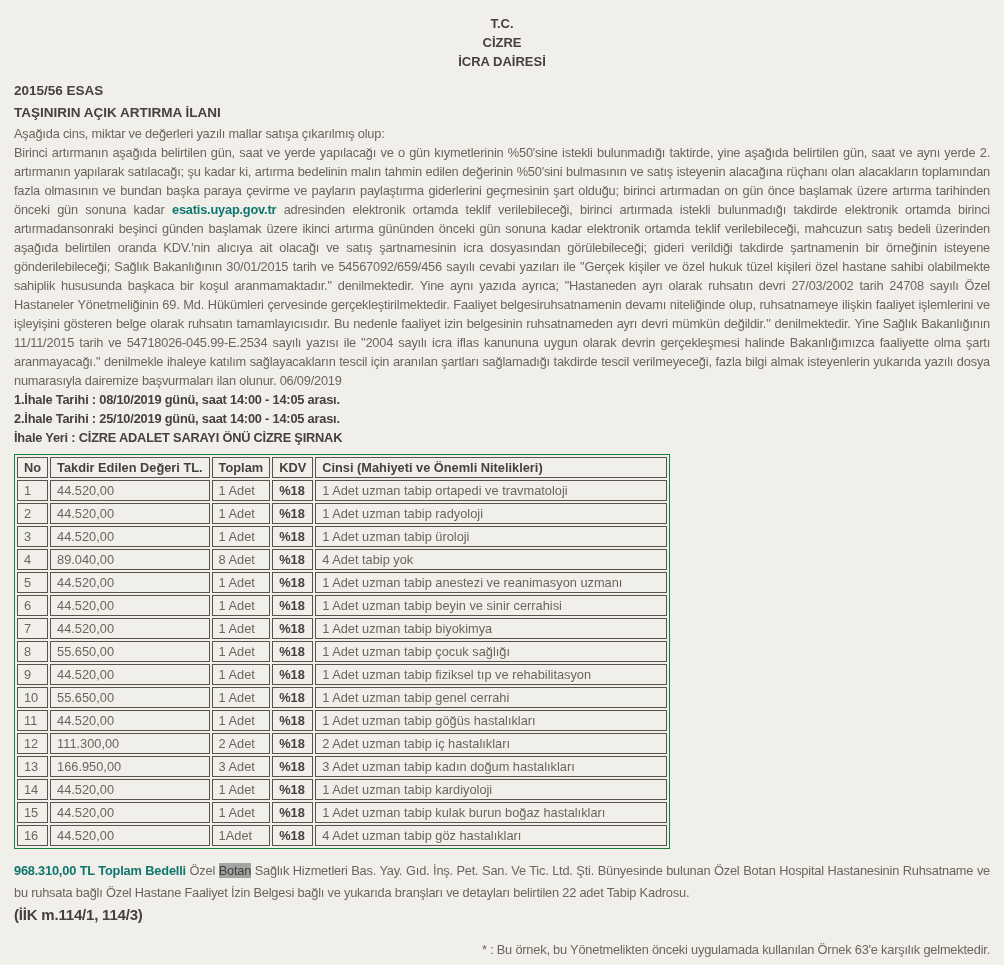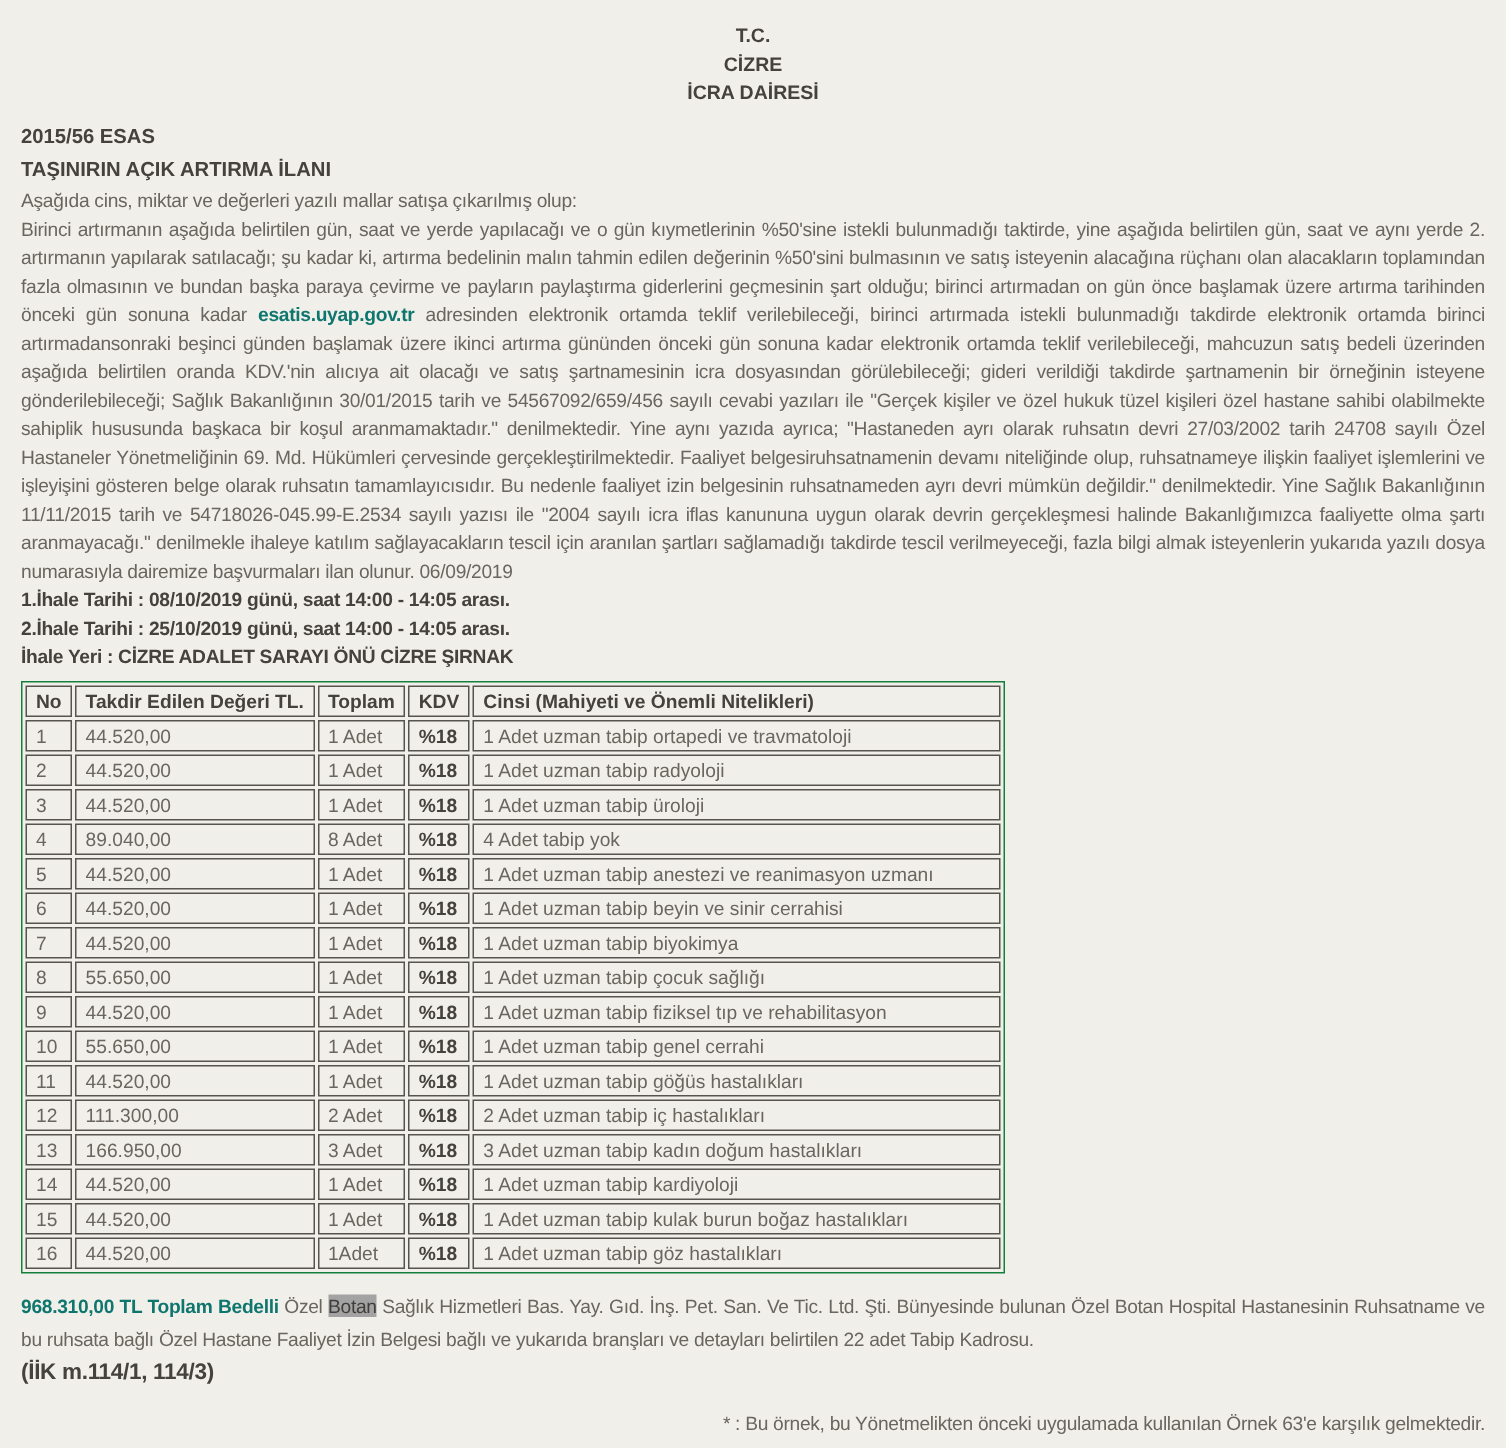--- a/index.html
+++ b/index.html
@@ -203,21 +203,21 @@
           <td>44.520,00</td>
           <td>1 Adet</td>
           <td>%18</td>
           <td>1 Adet uzman tabip kulak burun boğaz hastalıkları</td>
         </tr>
         <tr>
           <td>16</td>
           <td>44.520,00</td>
           <td>1Adet</td>
           <td>%18</td>
-          <td>1 Adet uzman tabip göz hastalıkları</td>
+          <td>4 Adet uzman tabip göz hastalıkları</td>
         </tr>
       </tbody>
   </table>
 
   <p class="footer-par"><span class="b">968.310,00 TL Toplam Bedelli</span><span> Özel </span><span class="highlight">Botan</span><span> Sağlık Hizmetleri Bas. Yay. Gıd. İnş. Pet. San. Ve Tic. Ltd. Şti. Bünyesinde bulunan Özel Botan Hospital Hastanesinin Ruhsatname ve bu ruhsata bağlı Özel Hastane Faaliyet İzin Belgesi bağlı ve yukarıda branşları ve detayları belirtilen 22 adet Tabip Kadrosu.</span><br><span class="law-ref">(İİK m.114/1, 114/3)</span></p>
 
   <div class="footnote">* : Bu örnek, bu Yönetmelikten önceki uygulamada kullanılan Örnek 63'e karşılık gelmektedir.</div>
 
 </div>
 

